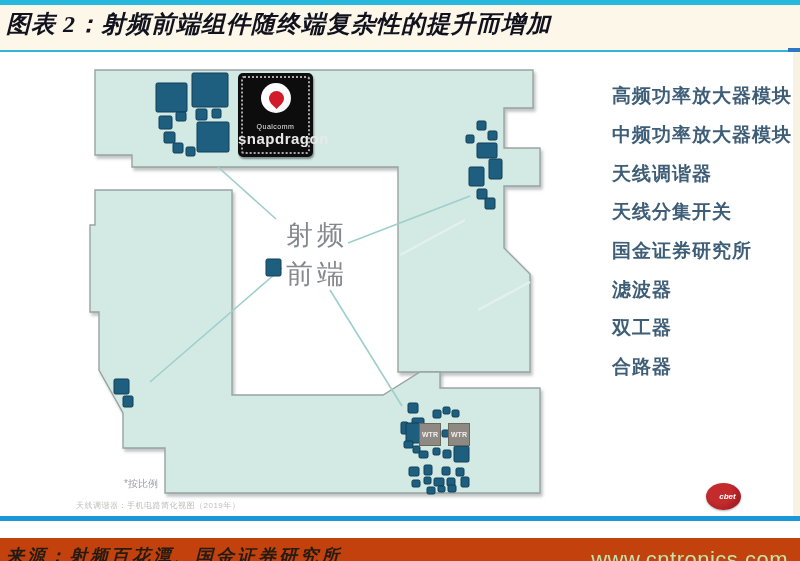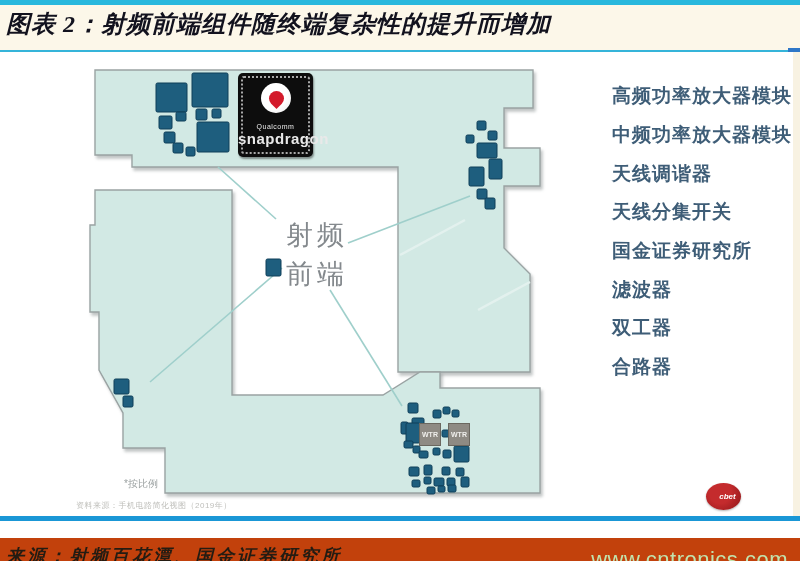--- a/index.html
+++ b/index.html
@@ -173,21 +173,21 @@
 
   <div class="center-label">
     <div>射频</div>
     <div>前端</div>
   </div>
 
   <div class="wtr" id="wtr-0" style="left: 419px; top: 423px;">WTR</div>
   <div class="wtr" id="wtr-1" style="left: 448px; top: 423px;">WTR</div>
 
   <div class="scale-note">*按比例</div>
-  <div class="fine-print">资料来源：手机电路简化视图（2019年）</div>
+  <div class="fine-print">天线调谐器：手机电路简化视图（2019年）</div>
   <div class="red-logo">cbet</div>
 
   <ul class="legend" id="legend">
       <li>高频功率放大器模块</li>
       <li>中频功率放大器模块</li>
       <li>天线调谐器</li>
       <li>天线分集开关</li>
       <li>国金证券研究所</li>
       <li>滤波器</li>
       <li>双工器</li>

